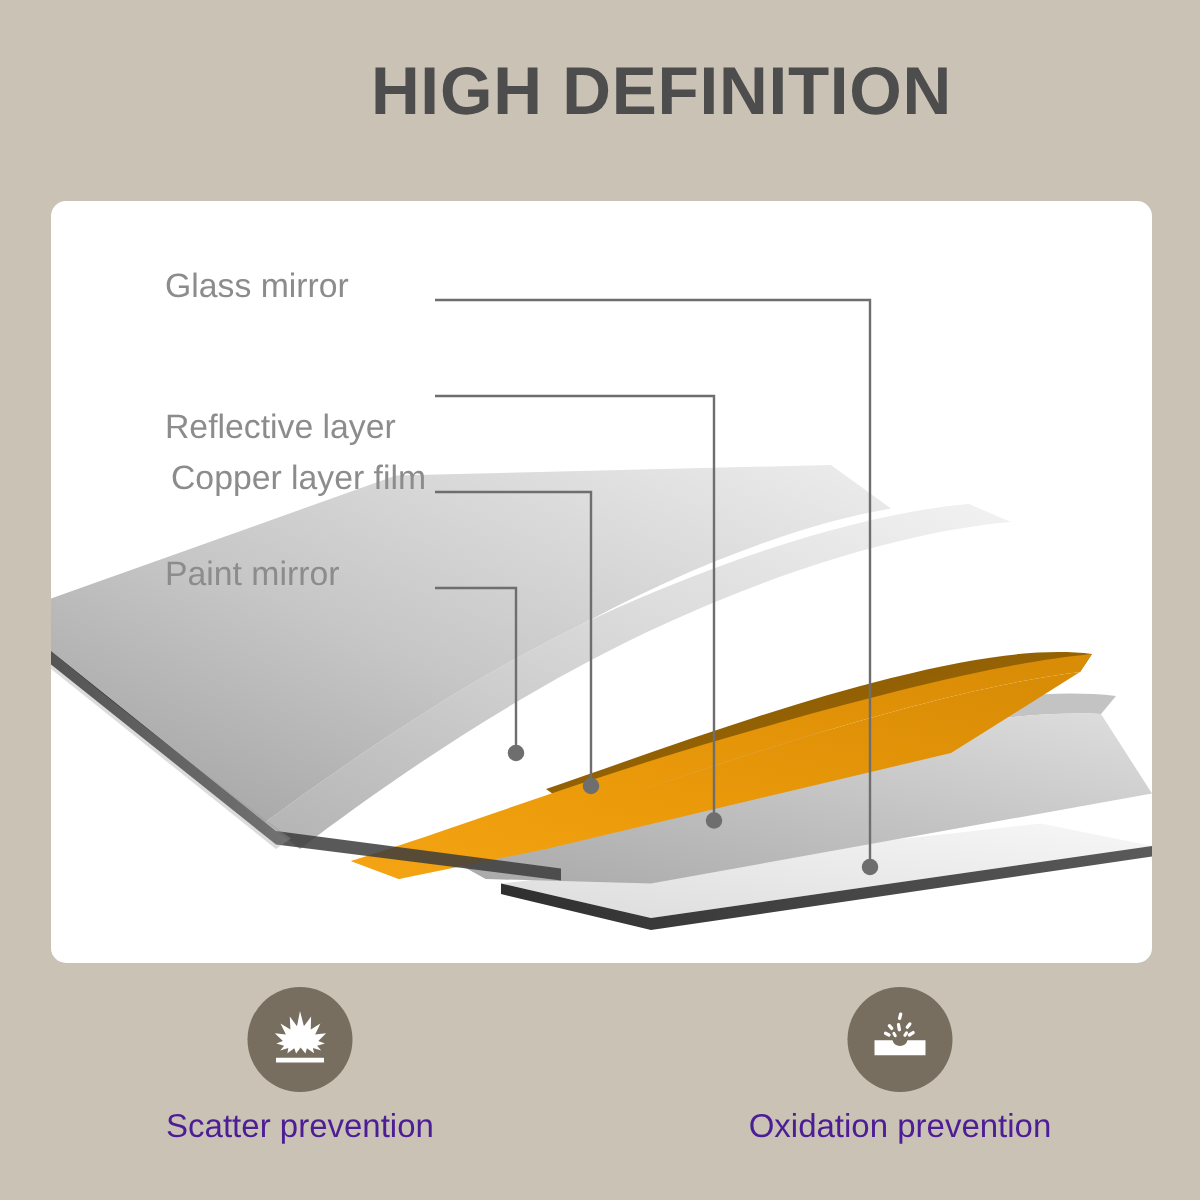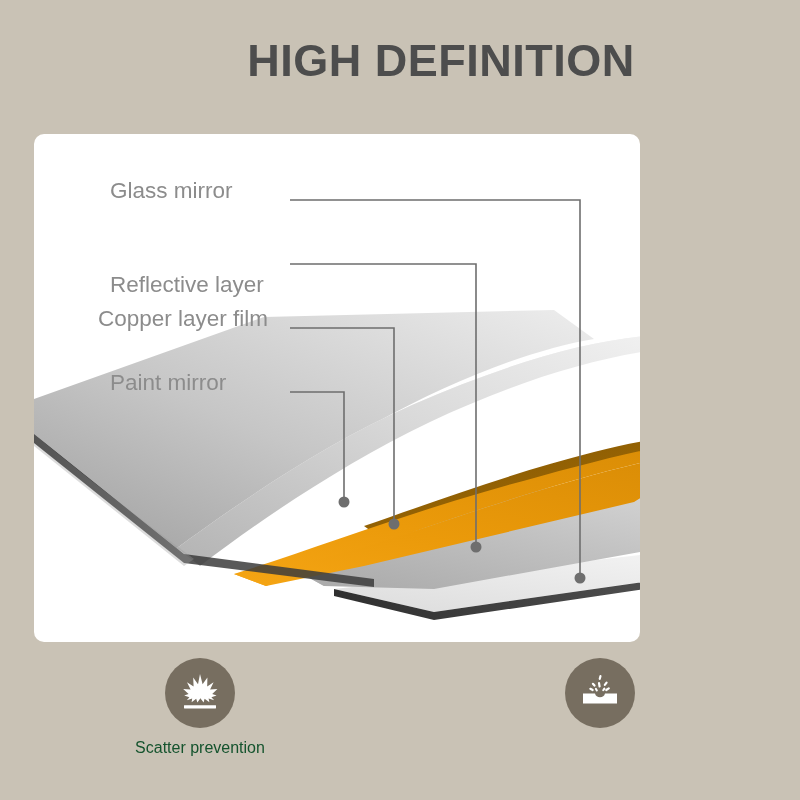--- a/index.html
+++ b/index.html
@@ -37,21 +37,21 @@
     line-height: 1.0;
     white-space: nowrap;
     padding-left: 41px;
   }
 
   
   .card {
     position: absolute;
     left: 34px;
     top: 134px;
-    width: 606px;
+    width: 734px;
     height: 508px;
     background: #ffffff;
     border-radius: 10px;
     overflow: hidden;
     text-align: right;
   }
 
   .diagram-svg {
     position: absolute;
     left: 0;
@@ -64,21 +64,21 @@
   
   .layer-label {
     position: absolute;
     font-size: 22.5px;
     color: #8c8c8c;
     white-space: nowrap;
     line-height: 1;
   }
   .layer-label.l0 { left: 76px;  top: 46px; }
   .layer-label.l1 { left: 76px;  top: 110px; margin-top: 30px; }
-  .layer-label.l2 { left: 64px;  top: 174px; }
+  .layer-label.l2 { left: 80px;  top: 174px; }
   .layer-label.l3 { left: 76px;  top: 238px; }
 
   
   .features {
     position: absolute;
     left: 0;
     top: 658px;
     width: 800px;
     display: flex;
     justify-content: center;
@@ -95,22 +95,22 @@
     height: 70px;
     border-radius: 50%;
     background: #776e60;
     display: flex;
     align-items: center;
     justify-content: center;
   }
   .feature-circle svg { display: block; }
   .feature-caption {
     margin-top: 12px;
-    font-size: 16px;
-    color: #14532d;
+    font-size: 22px;
+    color: #4c1d95;
     white-space: nowrap;
     line-height: 1;
   }
 </style>
 </head>
 <body>
 
 <div class="page">
 
   <div class="title">HIGH DEFINITION</div>
@@ -284,17 +284,18 @@
             <rect x="20.2" y="11.0" width="2.2" height="5.6" rx="1.1" transform="rotate(-10 21.3 13.8)"></rect>
             <rect x="26.6" y="10.2" width="2.2" height="5.0" rx="1.1" transform="rotate(38 27.7 12.7)"></rect>
             <rect x="14.6" y="11.4" width="2.2" height="4.6" rx="1.1" transform="rotate(-42 15.7 13.7)"></rect>
             <rect x="28.4" y="15.6" width="2.2" height="5.2" rx="1.1" transform="rotate(58 29.5 18.2)"></rect>
             <rect x="12.4" y="16.0" width="2.2" height="4.8" rx="1.1" transform="rotate(-62 13.5 18.4)"></rect>
             <rect x="24.8" y="16.4" width="2.0" height="4.0" rx="1.0" transform="rotate(34 25.8 18.4)"></rect>
             <rect x="17.4" y="16.8" width="2.0" height="3.8" rx="1.0" transform="rotate(-30 18.4 18.7)"></rect>
           </g>
         </svg>
       </div>
+      <div class="feature-caption">Oxidation prevention</div>
     </div>
 
   </div>
 
 </div>
 
 </body></html>

